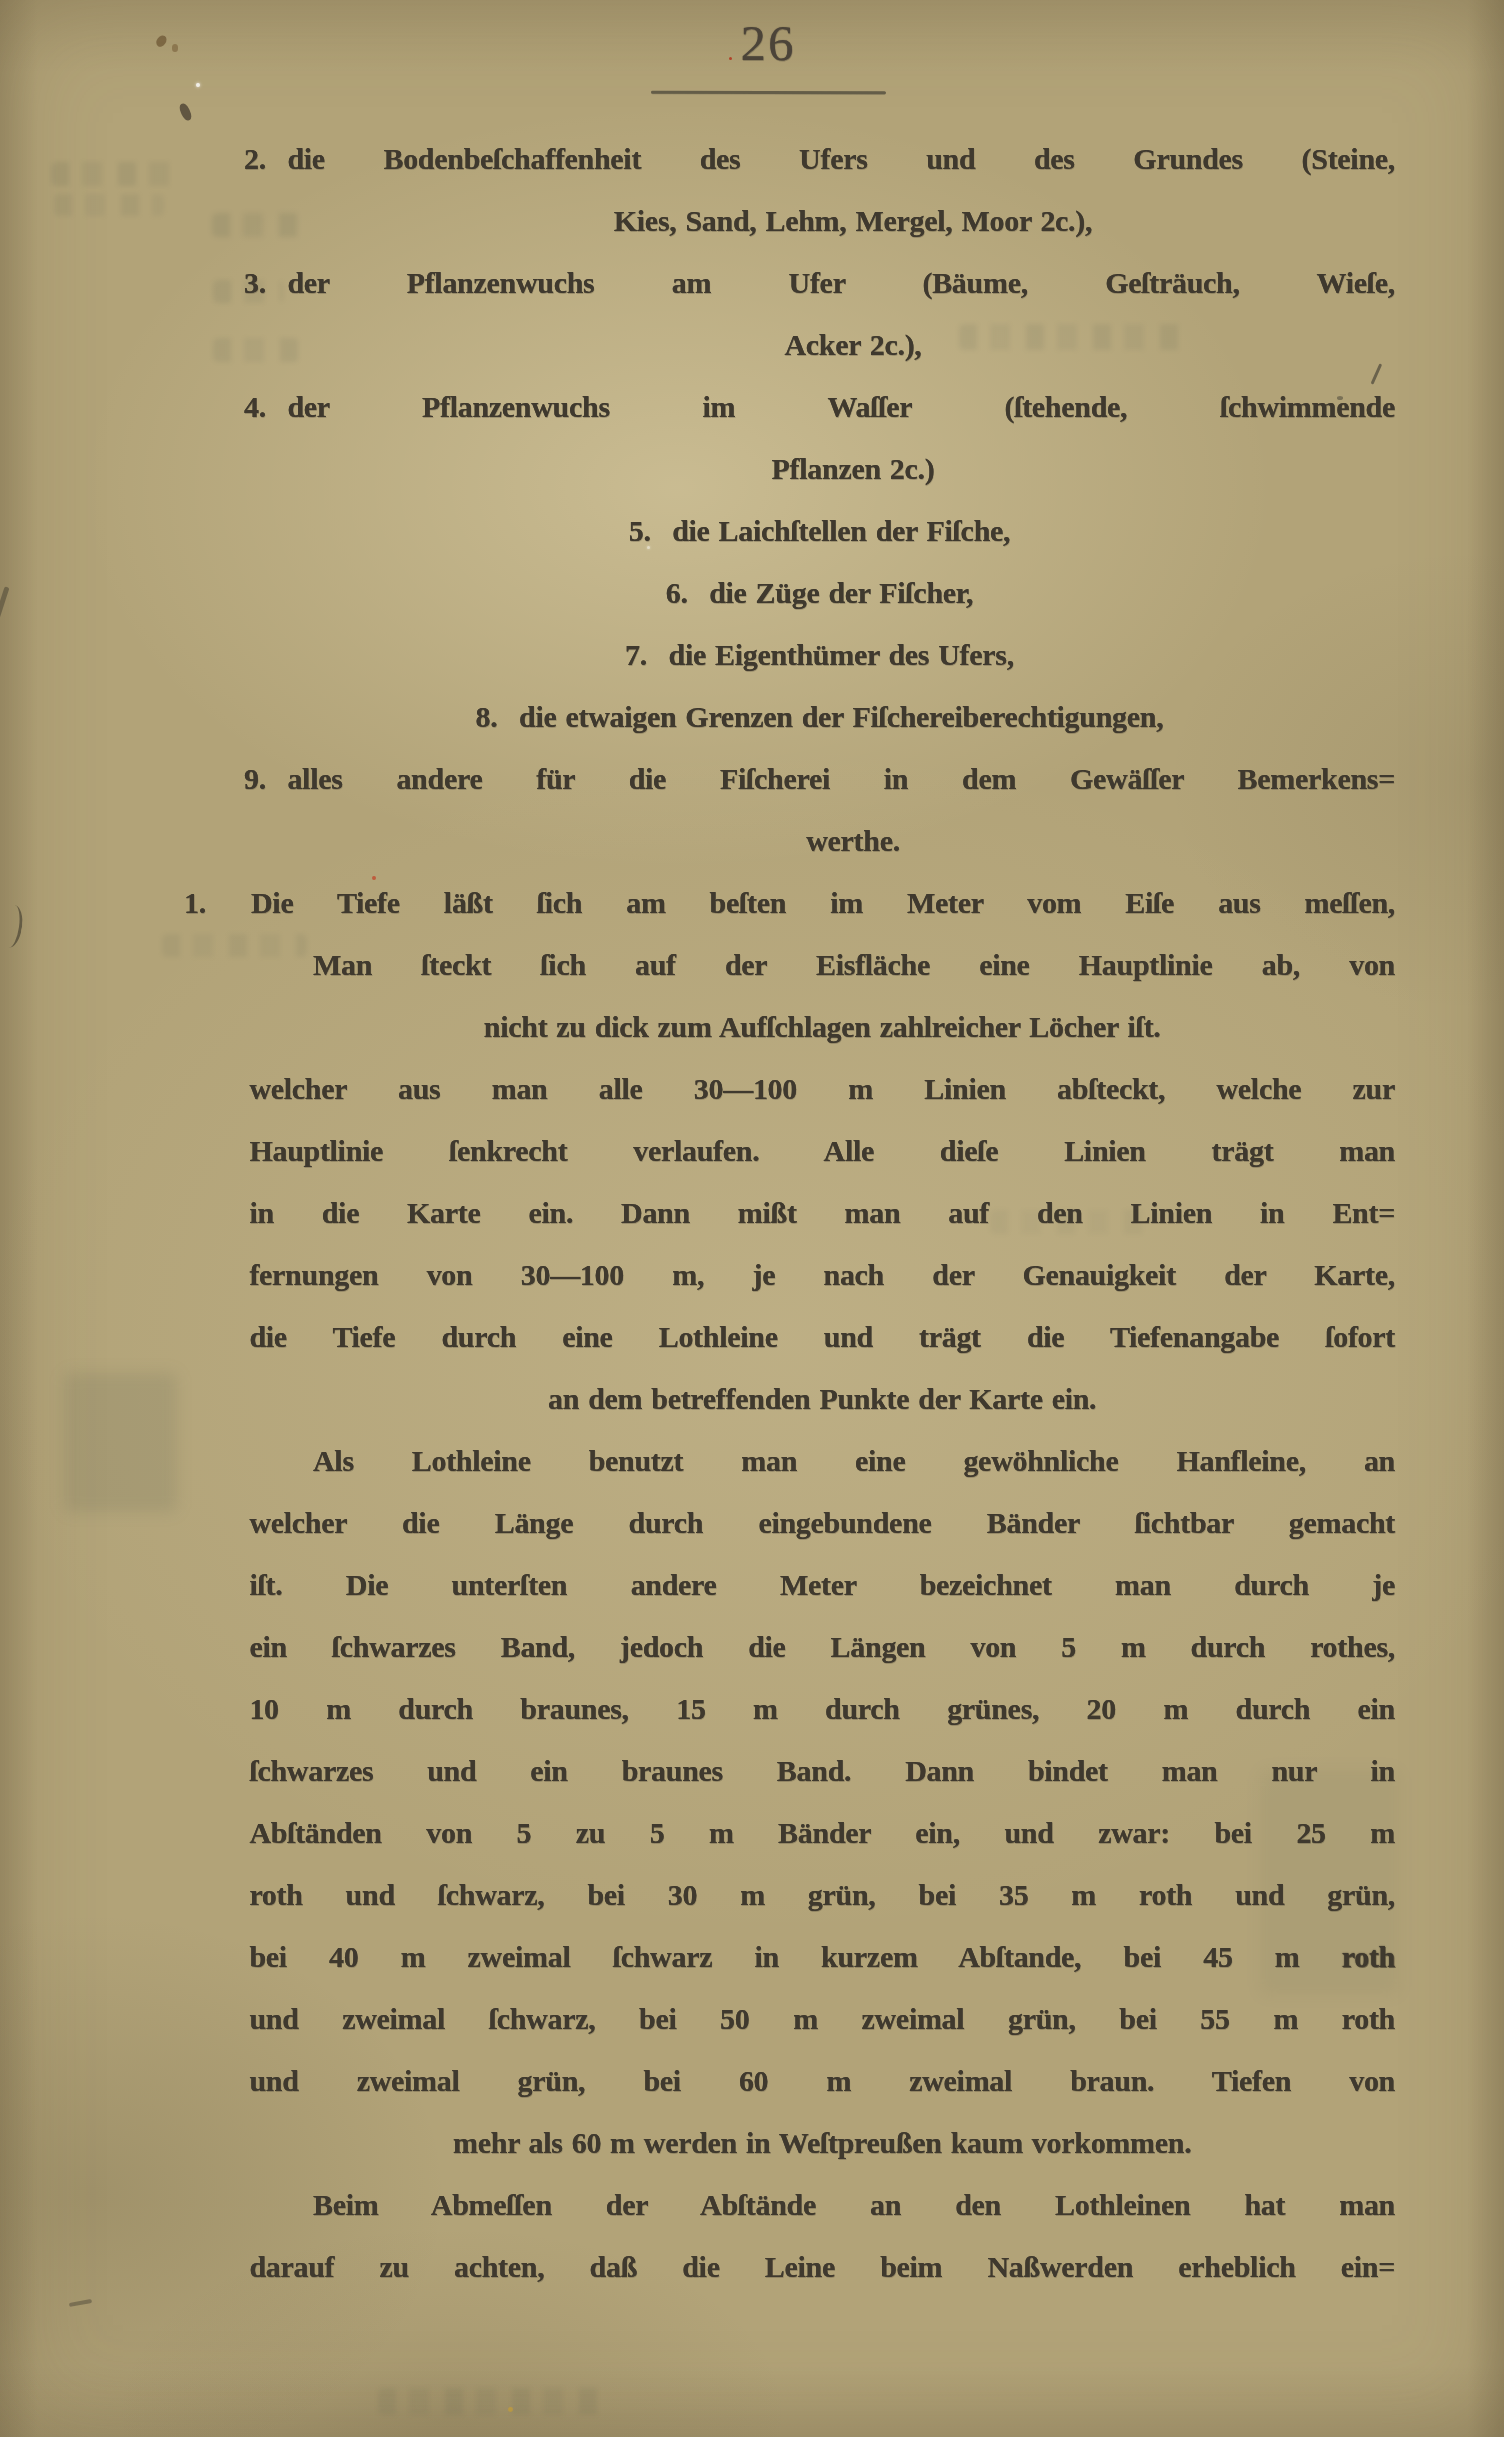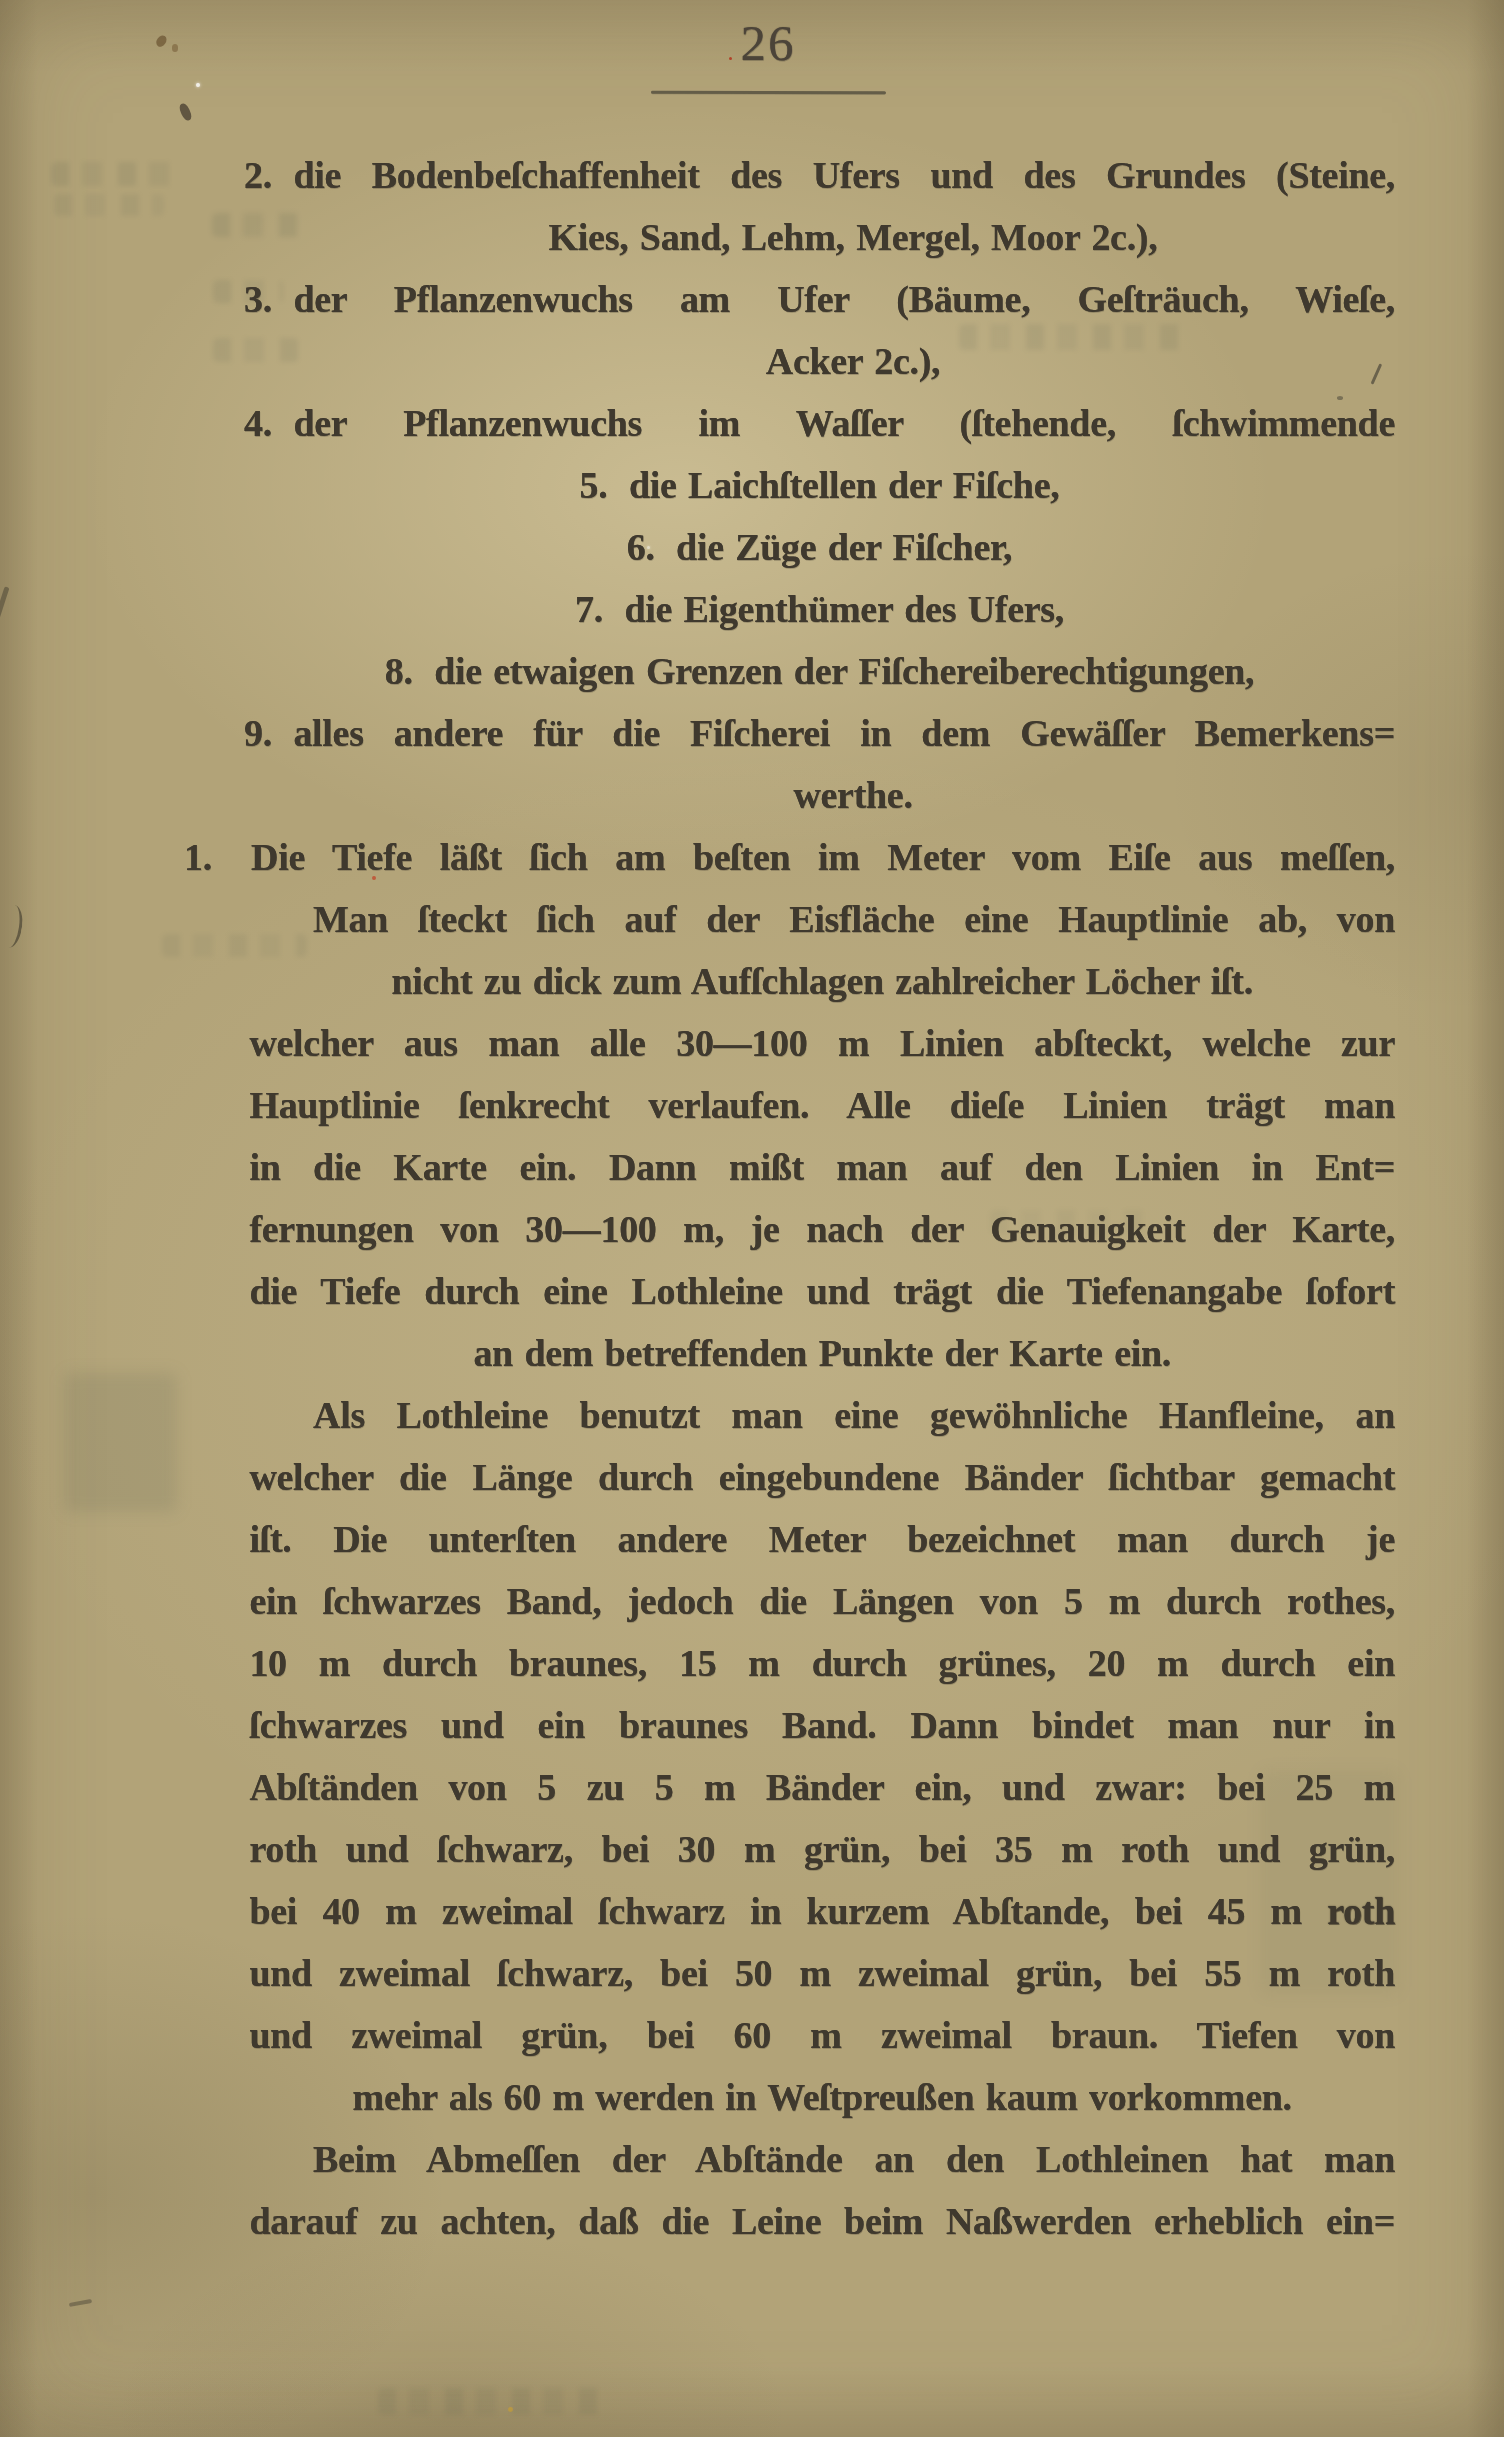--- a/index.html
+++ b/index.html
@@ -36,22 +36,22 @@
     text-shadow:0 0 1.1px rgba(75,68,58,.65), 0.5px 0.5px 0.5px rgba(75,68,58,.3);
   }
   .pagerule{
     position:absolute;left:651px;top:91px;width:235px;height:2.7px;
     background:var(--rule);opacity:.82;border-radius:1.6px;
     transform:rotate(.15deg);
     box-shadow:0 0.5px 0.5px rgba(85,80,63,.4);
   }
   
   .textblock{
-    position:absolute;left:244px;top:144px;width:1151px;
-    font-size:38px;font-weight:bold;letter-spacing:-0.3px;
+    position:absolute;left:244px;top:128px;width:1151px;
+    font-size:30px;font-weight:bold;letter-spacing:-0.3px;
     word-spacing:.06em;
     text-shadow:0 0 0.5px rgba(63,57,46,.85), 0.5px 0.5px 0.5px rgba(63,57,46,.28);
   }
   .line{position:relative;line-height:62px;height:62px;text-align:center;}
   .line.just{text-align:justify;text-align-last:justify;}
   .line:not(.just){white-space:nowrap;}
   .line .num{display:inline-block;margin-right:21.5px;}
   .line.cont{padding-left:67px;}
   .line.body{padding-left:5.4px;}
   .line.pindent{padding-left:69px;}
@@ -90,20 +90,21 @@
 
   <div class="pagenum">26</div>
   <div class="pagerule"></div>
 
   <div class="textblock">
       <div class="line item just"><span class="num">2.</span><span class="txt">die Bodenbeſchaffenheit des Ufers und des Grundes (Steine,</span></div>
       <div class="line cont"><span class="txt">Kies, Sand, Lehm, Mergel, Moor 2c.),</span></div>
       <div class="line item just"><span class="num">3.</span><span class="txt">der Pflanzenwuchs am Ufer (Bäume, Geſträuch, Wieſe,</span></div>
       <div class="line cont"><span class="txt">Acker 2c.),</span></div>
       <div class="line item just"><span class="num">4.</span><span class="txt">der Pflanzenwuchs im Waſſer (ſtehende, ſchwimmende</span></div>
+      <div class="line cont"><span class="txt">Pflanzen 2c.)</span></div>
       <div class="line item"><span class="num">5.</span><span class="txt">die Laichſtellen der Fiſche,</span></div>
       <div class="line item"><span class="num">6.</span><span class="txt">die Züge der Fiſcher,</span></div>
       <div class="line item"><span class="num">7.</span><span class="txt">die Eigenthümer des Ufers,</span></div>
       <div class="line item"><span class="num">8.</span><span class="txt">die etwaigen Grenzen der Fiſchereiberechtigungen,</span></div>
       <div class="line item just"><span class="num">9.</span><span class="txt">alles andere für die Fiſcherei in dem Gewäſſer Bemerkens=</span></div>
       <div class="line cont"><span class="txt">werthe.</span></div>
       <div class="line num1 just"><span class="num">1.</span><span class="txt">Die Tiefe läßt ſich am beſten im Meter vom Eiſe aus meſſen,</span></div>
       <div class="line pindent just"><span class="txt">Man ſteckt ſich auf der Eisfläche eine Hauptlinie ab, von</span></div>
       <div class="line body"><span class="txt">nicht zu dick zum Aufſchlagen zahlreicher Löcher iſt.</span></div>
       <div class="line body just"><span class="txt">welcher aus man alle 30—100 m Linien abſteckt, welche zur</span></div>

